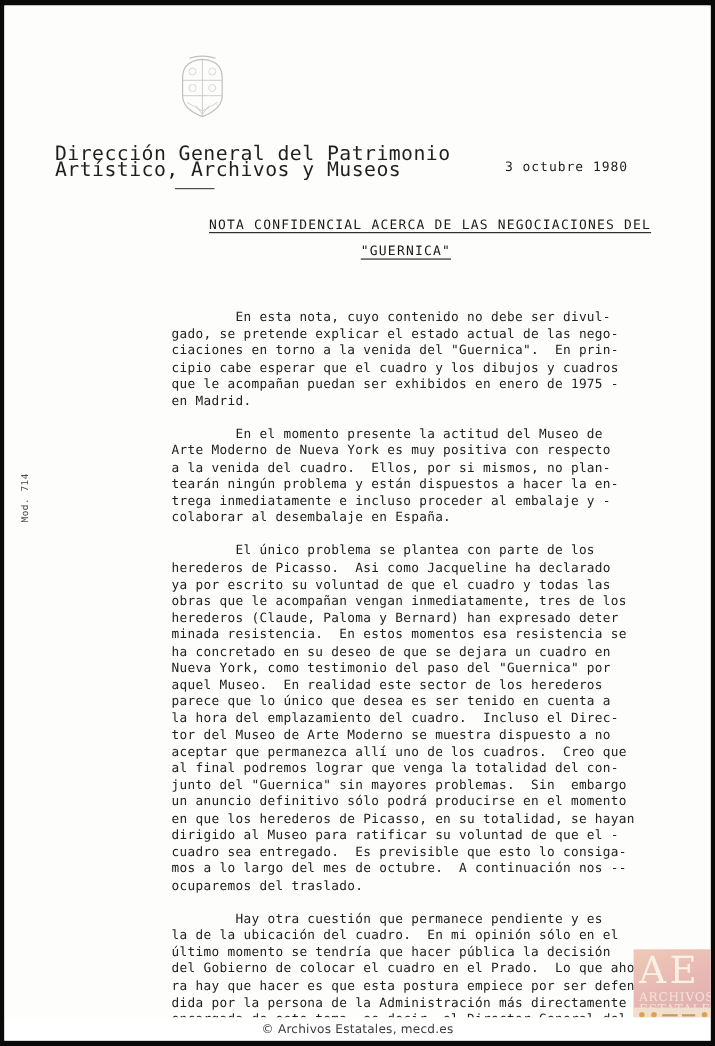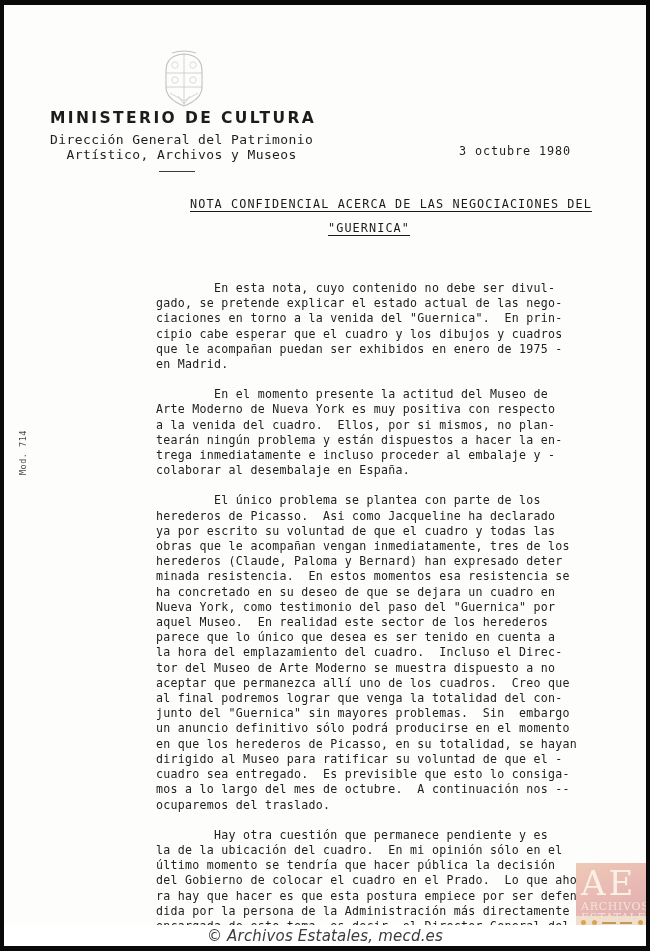--- a/index.html
+++ b/index.html
@@ -68,26 +68,25 @@
     font-weight: bold;
     font-size: 15.5px;
     letter-spacing: 2.4px;
     color: #1c1c1c;
     white-space: nowrap;
   }
   .subdept {
     position: absolute;
     left: 46px;
     top: 128px;
-    font-size: 13px;
+    font-size: 18px;
     line-height: 14.5px;
     color: #1f1f1f;
     letter-spacing: 0.4px;
     white-space: pre;
-    text-align: center;
   }
   .rule {
     position: absolute;
     left: 155px;
     top: 166px;
     width: 36px;
     height: 1px;
     background: #3a3a3a;
   }
   .date {
@@ -248,24 +247,23 @@
     bottom: 5px;
     width: 642px;
     height: 21px;
     background: #ffffff;
     display: flex;
     align-items: center;
     justify-content: center;
   }
   .footer-text {
     font-family: "DejaVu Sans", sans-serif;
-    font-size: 15px;
+    font-size: 11px;
     color: #3c3c3c;
     letter-spacing: 0.2px;
-    font-style: italic;
   }
 </style>
 </head>
 <body>
 
 <div class="page">
 
   <div class="edge-top"></div>
   <div class="edge-bottom"></div>
   <div class="edge-left"></div>
@@ -282,21 +280,20 @@
         <circle cx="19" cy="16" r="3.2" fill="none" stroke="#8a8a8a" stroke-width="0.7"></circle>
         <circle cx="37" cy="16" r="3.2" fill="none" stroke="#8a8a8a" stroke-width="0.7"></circle>
         <circle cx="19" cy="31" r="3.2" fill="none" stroke="#8a8a8a" stroke-width="0.7"></circle>
         <circle cx="37" cy="31" r="3.2" fill="none" stroke="#8a8a8a" stroke-width="0.7"></circle>
         <path d="M14 44 L28 52 L42 44" fill="none" stroke="#8a8a8a" stroke-width="0.8"></path>
         <path d="M16 4 Q28 0 40 4" fill="none" stroke="#6b6b6b" stroke-width="1"></path>
         <path d="M22 47 L28 55 L34 47" fill="none" stroke="#7a7a7a" stroke-width="0.7"></path>
       </svg>
     </div>
 
-    <div class="ministry">MINISTERIO DE CULTURA</div>
 
     <div class="subdept">Dirección General del Patrimonio
 Artístico, Archivos y Museos</div>
 
     <div class="rule"></div>
 
     <div class="date">3 octubre 1980</div>
 
     <div class="doc-title">NOTA CONFIDENCIAL ACERCA DE LAS NEGOCIACIONES DEL</div>
 

